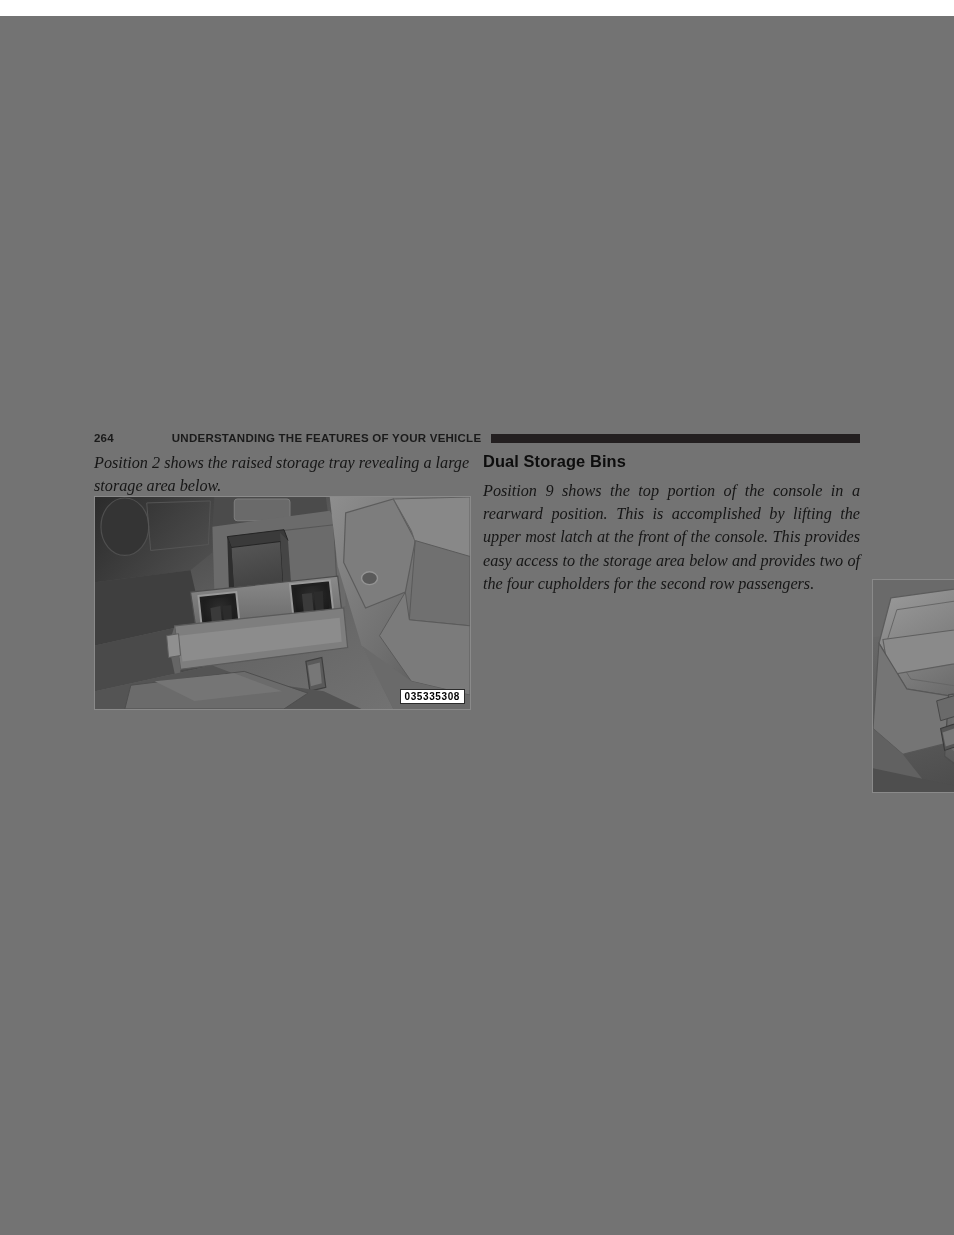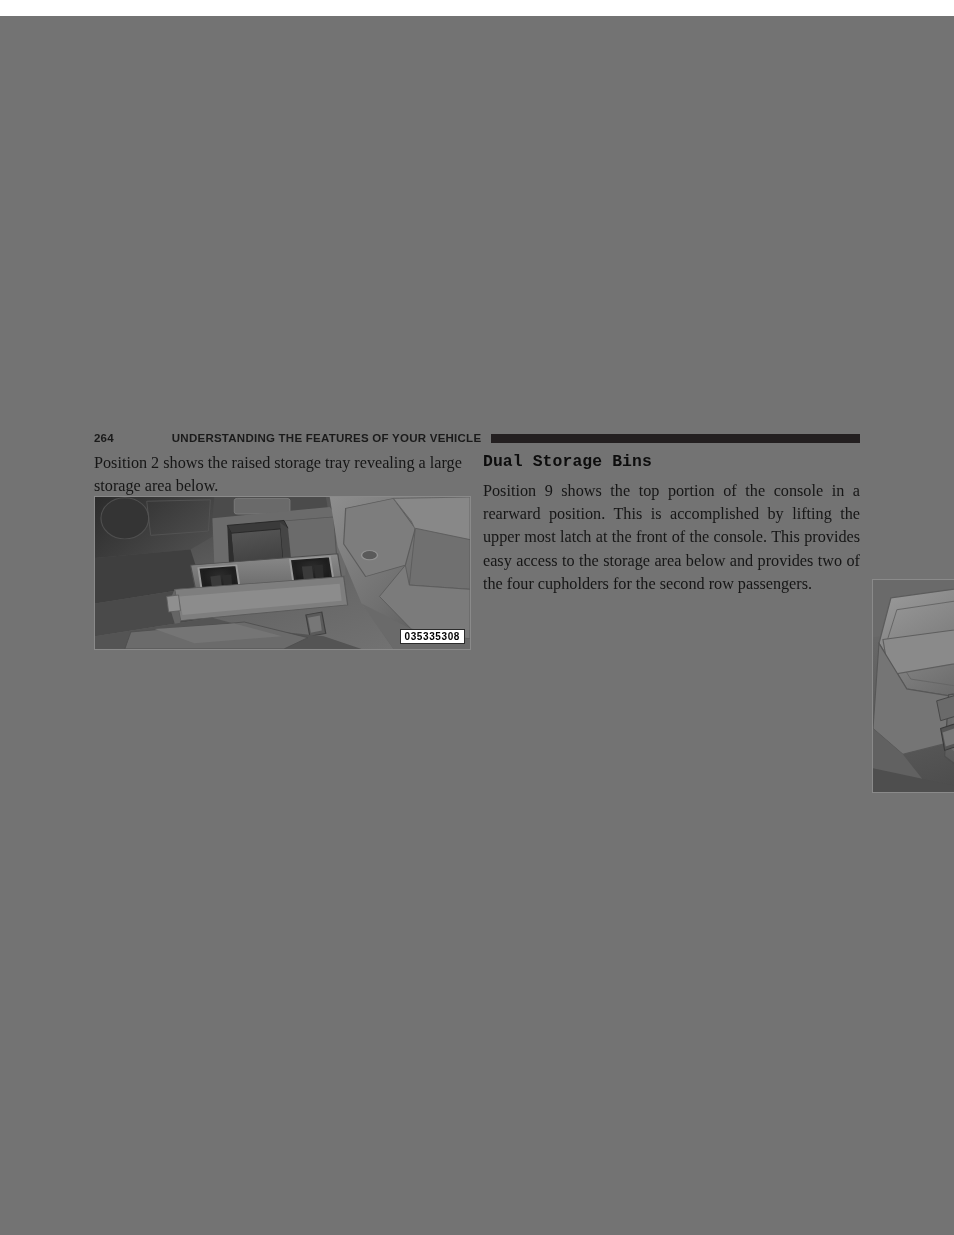--- a/index.html
+++ b/index.html
@@ -80,28 +80,29 @@
     width: 377px;
   }
 
   p.body-text {
     margin: 0;
     font-family: "Liberation Serif", serif;
     font-size: 16.2px;
     line-height: 23.2px;
     color: #161616;
     text-align: left;
+    font-style: italic;
   }
   p.body-text.justified {
     text-align: justify;
     text-justify: inter-word;
   }
   h2.sub-head {
     margin: 0 0 9px 0;
-    font-family: Liberation Mono, monospace;
+    font-family: Liberation Sans, sans-serif;
     font-weight: bold;
     font-size: 16.4px;
     line-height: 19px;
     color: #0d0d0d;
     letter-spacing: 0.1px;
   }
 
   
   .figure {
     position: absolute;
@@ -144,21 +145,21 @@
   }
 
   
   #figure-console-position-2 {
     left: 0px;
     top: 44px;
     width: 377px;
   }
   #figure-console-position-2 .figure-frame {
     width: 377px;
-    height: 154px;
+    height: 214px;
   }
 
   
   #figure-console-position-3 {
     left: 389px;
     top: 127px;
     width: 377px;
   }
   #figure-console-position-3 .figure-frame {
     width: 377px;

